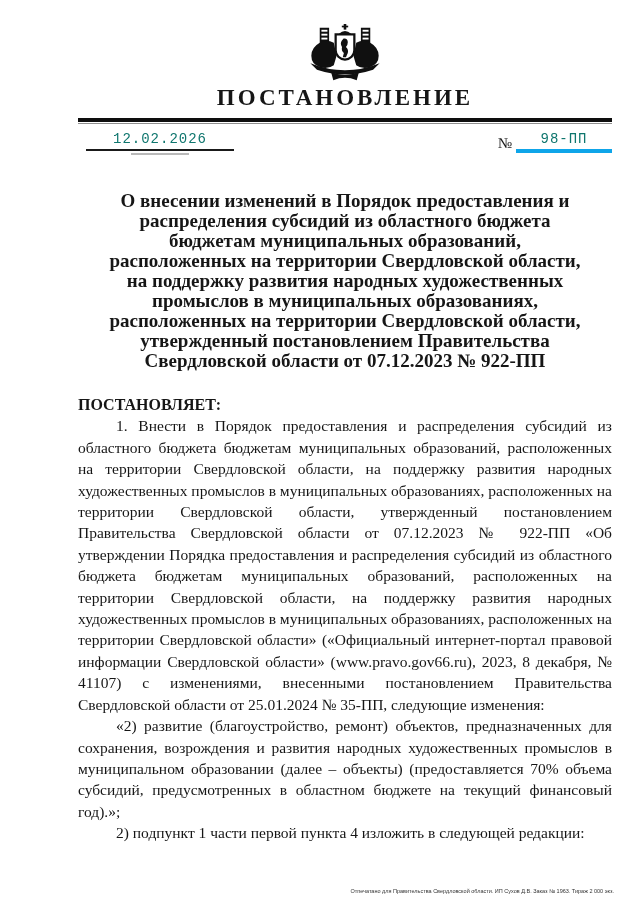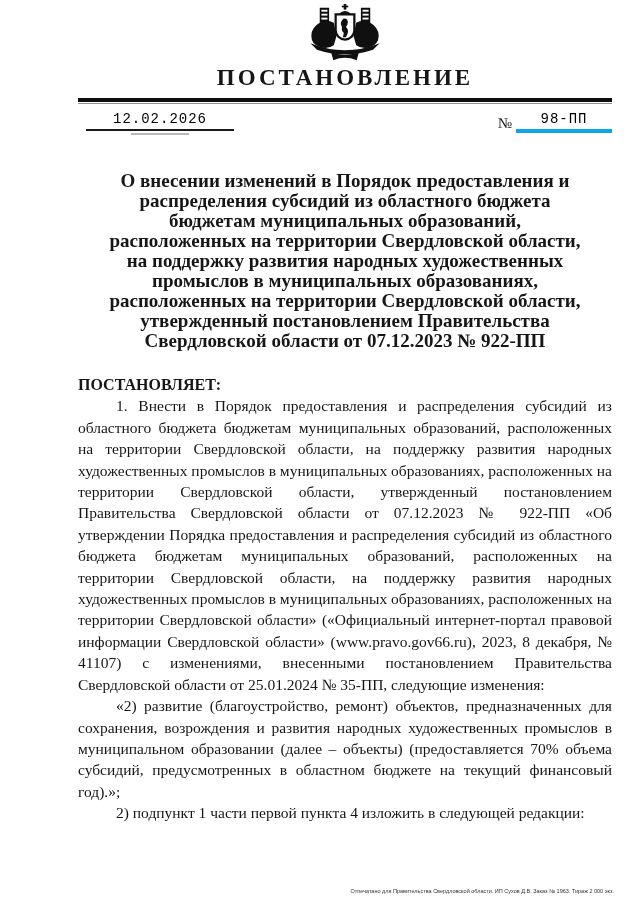--- a/index.html
+++ b/index.html
@@ -2,29 +2,29 @@
 <html lang="ru"><head>
 <meta charset="utf-8">
 <style>
   html, body { margin:0; padding:0; background:#ffffff; }
   .page {
     position:relative; width:640px; height:905px; background:#ffffff;
     color:#161616; font-family:"Liberation Serif", serif; overflow:hidden;
   }
   .content { margin-left:78px; width:534px; }
 
-  .header { text-align:center; padding-top:4px; }
+  .header { text-align:center; padding-top:24px; }
   .emblem { display:block; margin:0 auto; }
   .doc-type { margin:3px 0 0; font-size:23px; font-weight:700; letter-spacing:3px; }
   .authority { margin:2px 0 0; font-size:17px; font-weight:700; letter-spacing:.4px; white-space:nowrap; }
 
   .rule { margin-top:7px; border-top:4px solid #0e0e0e; border-bottom:1px solid #8f8f8f; height:1px; }
 
   .meta-row { display:flex; justify-content:space-between; align-items:flex-start; margin-top:7px; }
-  .fill-value { font-family:"Liberation Mono", monospace; font-size:14px; letter-spacing:1px; color:#000000; }
+  .fill-value { font-family:"Liberation Mono", monospace; font-size:14px; letter-spacing:1px; color:#0f766e; }
   .date-field { width:148px; margin-left:8px; text-align:center; }
   .fill-line { display:block; border-bottom:2px solid #1a1a1a; padding-bottom:2px; }
   .smudge { height:2px; width:58px; background:#b9b9b9; margin:2px auto 0; }
   .number-field { display:flex; align-items:flex-start; gap:4px; }
   .num-label { font-size:15px; padding-top:4px; }
   .num-line { display:block; width:96px; text-align:center; border-bottom:4px solid #0ea5e9; padding-bottom:2px; }
 
   .city { text-align:center; font-size:15px; margin-top:9px; }
 
   .subject {

